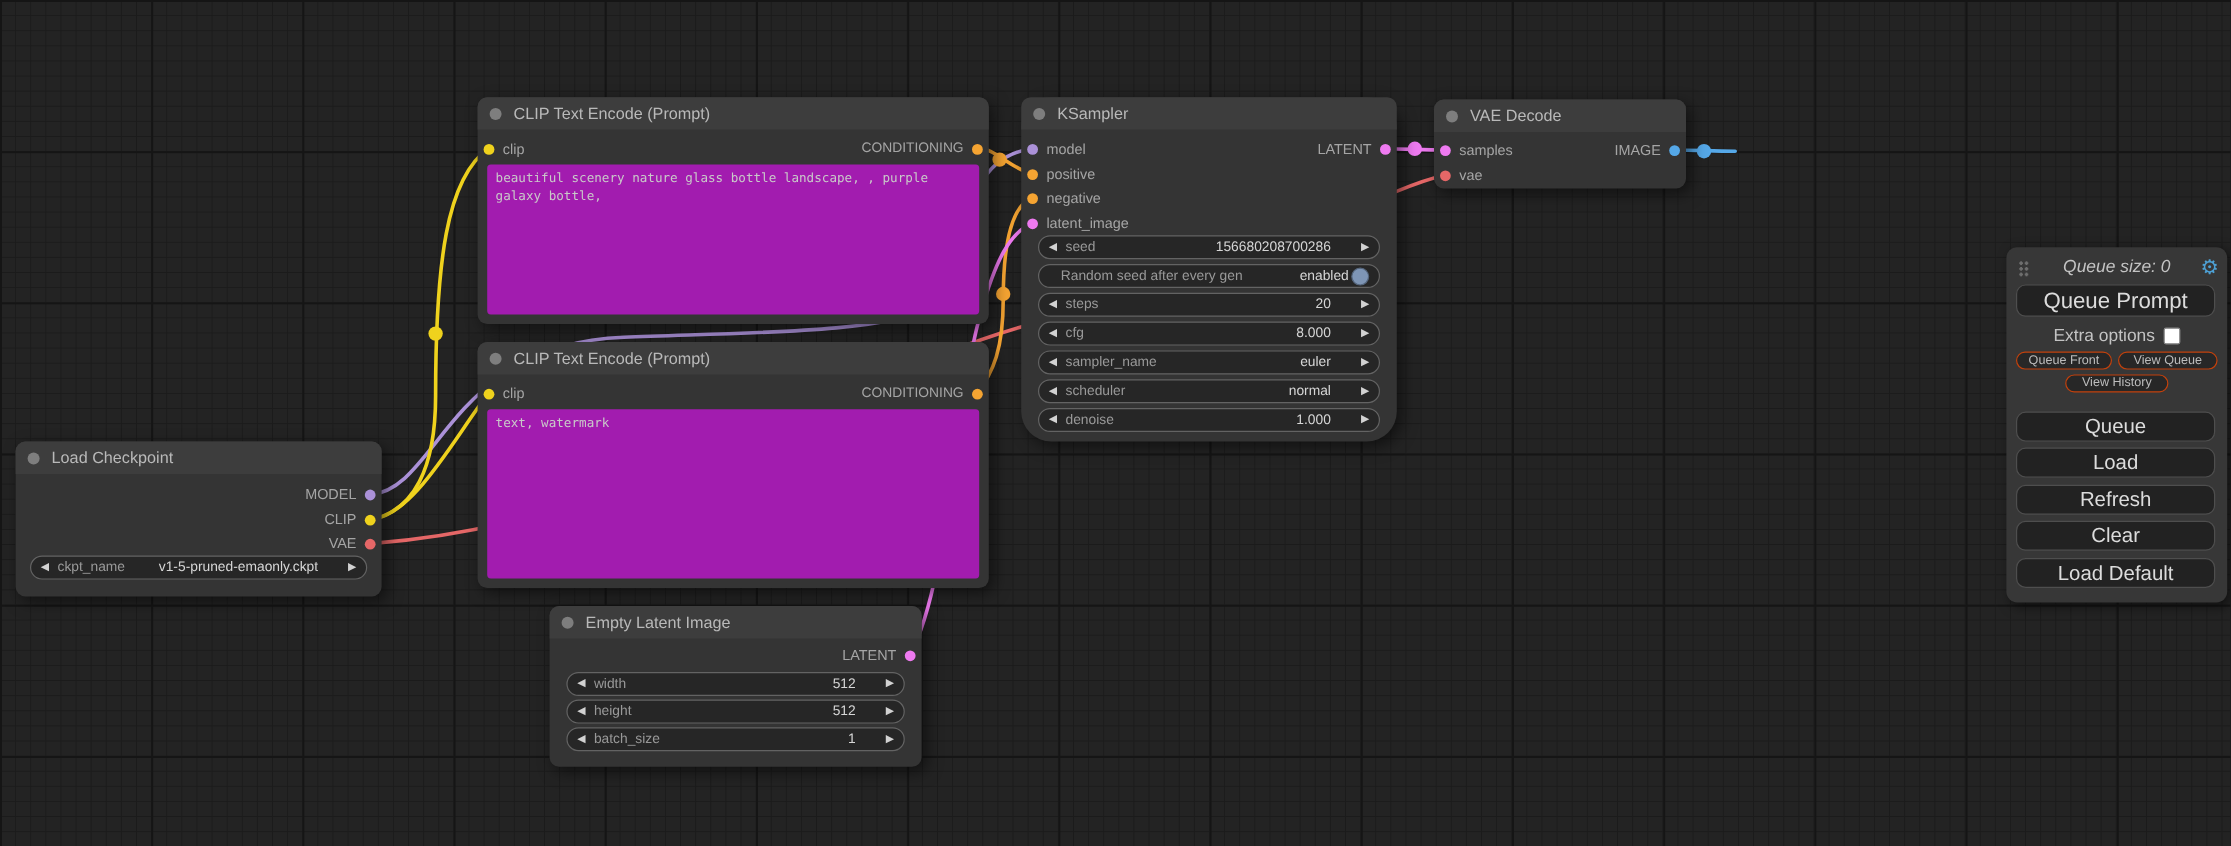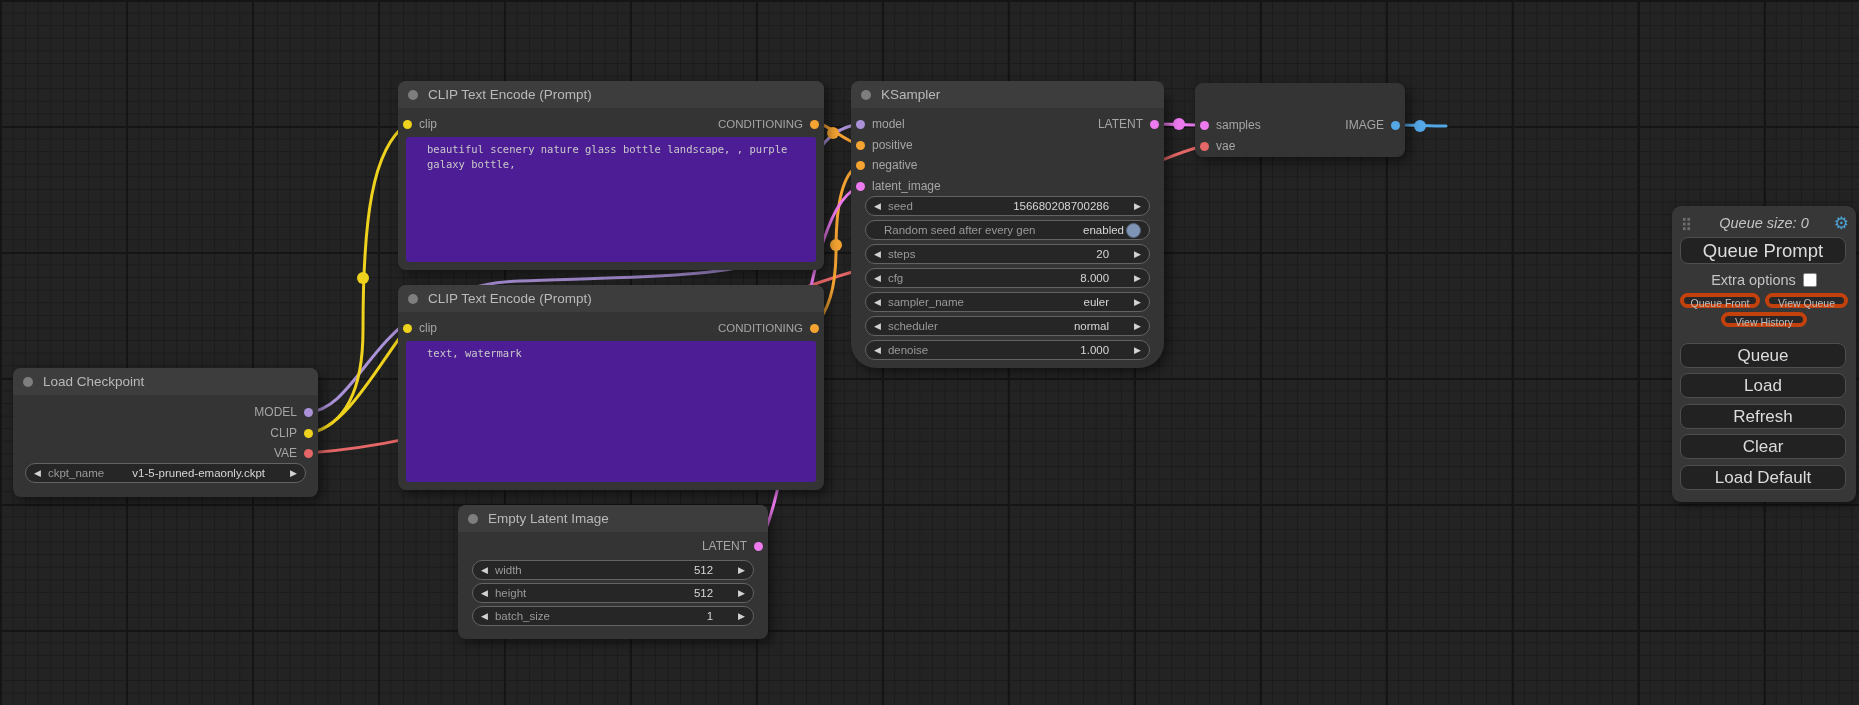--- a/index.html
+++ b/index.html
@@ -24,37 +24,37 @@
   .sdot{width:9px;height:9px;border-radius:50%;flex:none;}
   .c-model{background:#ab91d8;} .c-clip{background:#efd21d;} .c-vae{background:#e56767;}
   .c-cond{background:#f5a432;} .c-latent{background:#ee7af0;} .c-image{background:#55a8e8;}
   .pill{position:absolute;height:20px;box-sizing:border-box;background:#262626;border:1px solid #636363;
     border-radius:11px;display:flex;align-items:center;font-size:11.5px;color:#cfcfcf;padding:0 8px;}
   .pill .arr{font-family:"DejaVu Sans",sans-serif;font-size:9px;color:#d2d2d2;flex:none;}
   .pill .wname{color:#999;margin-left:7px;white-space:nowrap;}
   .pill .wval{margin-left:auto;padding-right:25px;white-space:nowrap;color:#d6d6d6;}
   .pill .wval.noarr{padding-right:2px;}
   .toggle{width:13px;height:13px;border-radius:50%;background:#7e95b5;border:1px solid #55667c;flex:none;}
-  .prompt{position:absolute;background:#4c1d95;border-radius:3px;overflow:hidden;
+  .prompt{position:absolute;background:#a21caf;border-radius:3px;overflow:hidden;
     font-family:"DejaVu Sans Mono",monospace;font-size:10.5px;line-height:15px;color:#c9c9c9;
-    padding:5px 21px;white-space:pre-wrap;box-sizing:border-box;}
+    padding:5px 7px;white-space:pre-wrap;box-sizing:border-box;}
   
   #queue-panel{position:absolute;z-index:3;left:1672px;top:206px;width:184px;height:296px;
     background:#373737;border-radius:9px;box-shadow:3px 3px 10px rgba(0,0,0,.5);}
   .qhead{position:absolute;left:0;top:9px;width:100%;height:20px;}
   .qtitle{position:absolute;width:100%;text-align:center;color:#c3c3c3;font-size:14.5px;font-style:italic;}
   .handle{position:absolute;left:10px;top:2px;width:9px;height:14px;
     background:radial-gradient(circle,#6e6e6e 1.4px,transparent 1.6px) 0 0/4.5px 4.7px;}
   .gear{position:absolute;right:7px;top:-2px;font-family:"DejaVu Sans",sans-serif;
     font-size:17px;color:#4da0d4;}
   .btn{position:absolute;left:8px;width:166px;box-sizing:border-box;background:#222;
     border:1px solid #4e4e4e;border-radius:8px;color:#dcdcdc;text-align:center;}
   .btn.big{height:27px;line-height:25px;font-size:18.5px;}
   .btn.med{height:25px;line-height:23px;font-size:17px;}
-  .sbtn{position:absolute;box-sizing:border-box;background:#272727;border:4px solid #c2410c;
+  .sbtn{position:absolute;box-sizing:border-box;background:#272727;border:1px solid #c2410c;
     border-radius:9px;color:#bdbdbd;font-size:10.5px;text-align:center;height:15px;line-height:13px;}
   .xrow{position:absolute;width:100%;top:66px;display:flex;justify-content:center;align-items:center;gap:7px;
     color:#c3c3c3;font-size:14.5px;}
   .checkbox{width:12px;height:12px;background:#fff;border-radius:2px;border:1px solid #888;}
 </style>
 </head>
 <body>
 
 <div id="stage">
 
@@ -226,20 +226,24 @@
     </div>
     <div class="pill" style="left:14px;top:101px;width:282px;">
       <span class="arr">◀</span>
       <span class="wname">batch_size</span>
       <span class="wval">1</span>
       <span class="arr">▶</span>
     </div>
   </div>
 
   <div class="node" style="left:1195px;top:83px;width:210px;height:74px;">
+    <div class="node-title">
+      <span class="tdot"></span>
+      <span>VAE Decode</span>
+    </div>
     <div class="slot in" style="top:34px">
       <span class="sdot c-latent"></span>
       <span>samples</span>
     </div>
     <div class="slot in" style="top:55px">
       <span class="sdot c-vae"></span>
       <span>vae</span>
     </div>
     <div class="slot out" style="top:34px">
       <span class="sdot c-image"></span>

